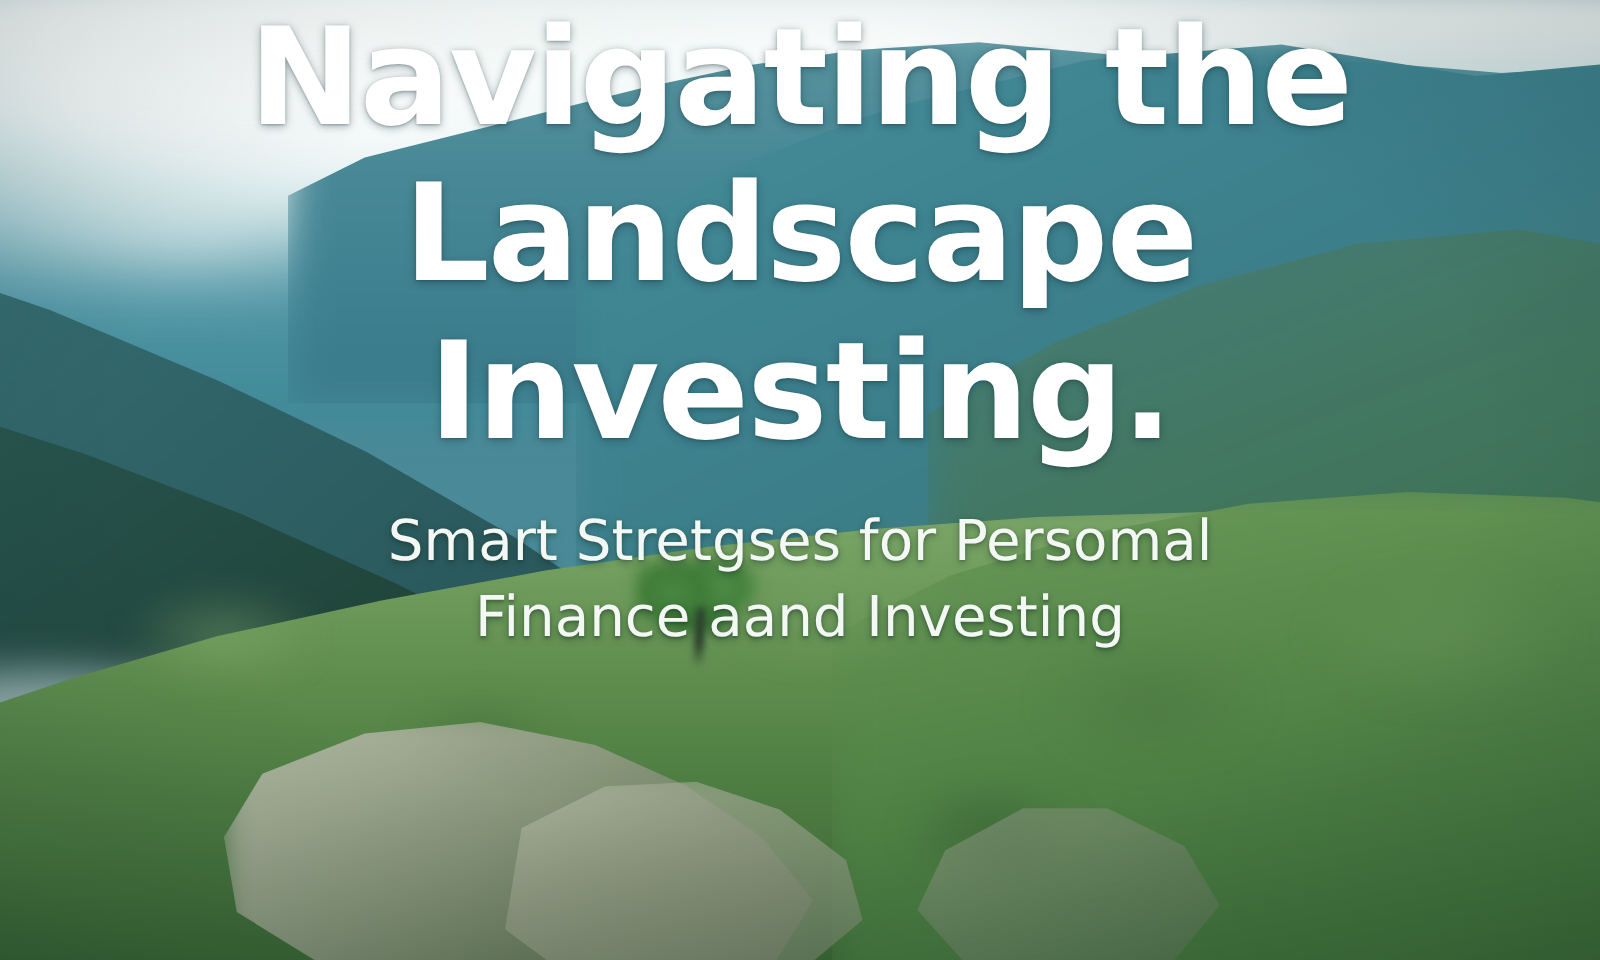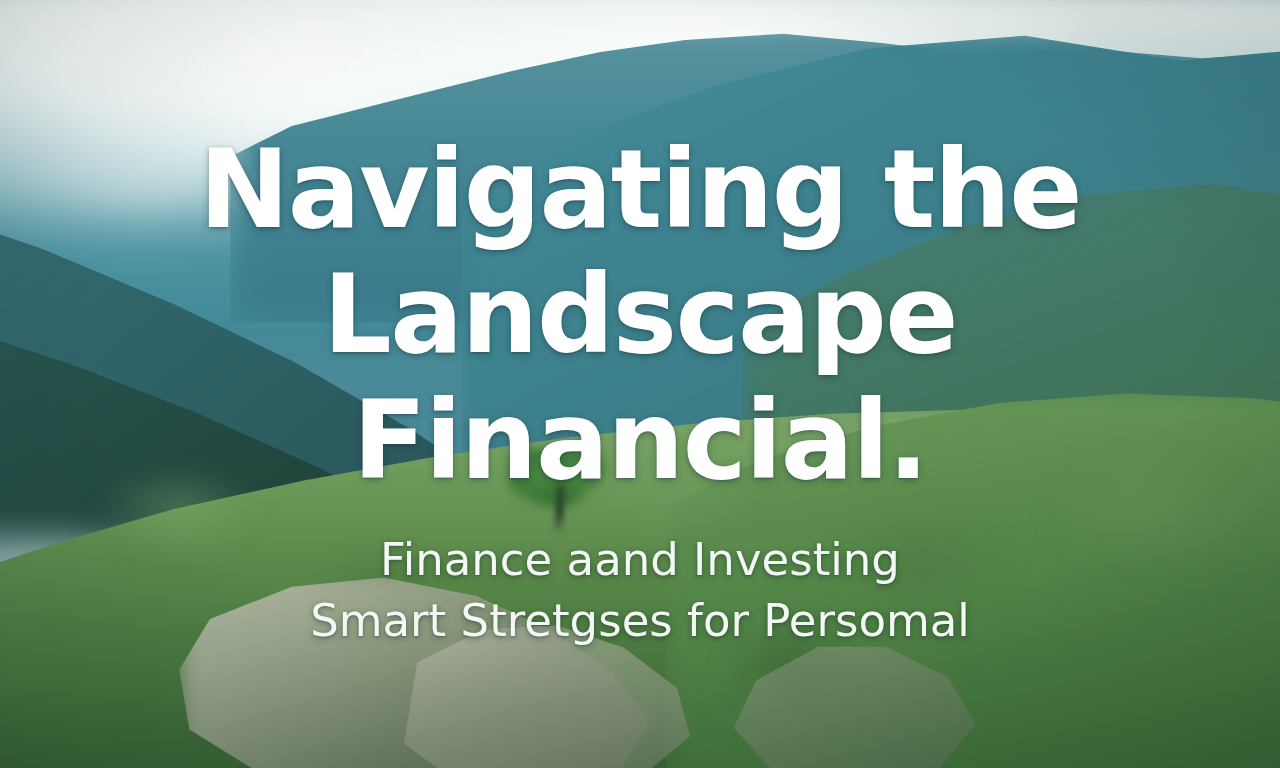--- a/index.html
+++ b/index.html
@@ -269,23 +269,21 @@
     pointer-events: none;
   }
 
   
   .content {
     position: absolute;
     inset: 0;
     display: flex;
     flex-direction: column;
     align-items: center;
-    padding-top: 96px;
     box-sizing: border-box;
-    margin-top: 31px;
   }
 
   .headline {
     margin: 0;
     text-align: center;
     color: #ffffff;
     font-family: "DejaVu Sans", sans-serif;
     font-weight: 700;
     font-size: 108px;
     line-height: 1.16;
@@ -346,23 +344,23 @@
       <div class="trunk"></div>
     </div>
     <div class="vignette"></div>
   </div>
 
   <div class="content">
 
     <h1 class="headline">
       <span class="line">Navigating the</span>
       <span class="line">Landscape</span>
-      <span class="line">Financial.</span>
+      <span class="line">Investing.</span>
     </h1>
 
     <p class="subhead">
+      <span class="line">Smart Stretgses for Persomal</span>
       <span class="line">Finance aand Investing</span>
-      <span class="line">Smart Stretgses for Persomal</span>
     </p>
 
   </div>
 
 </div>
 
 </body></html>

